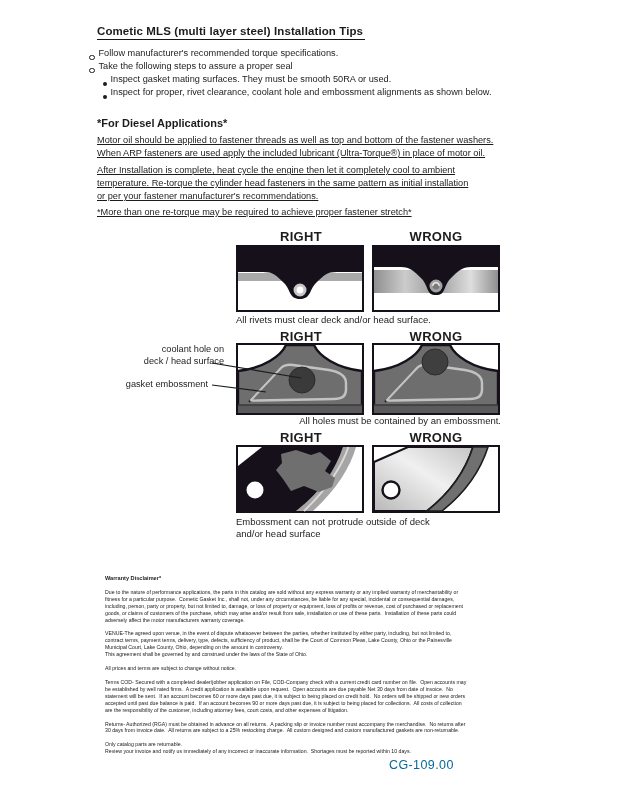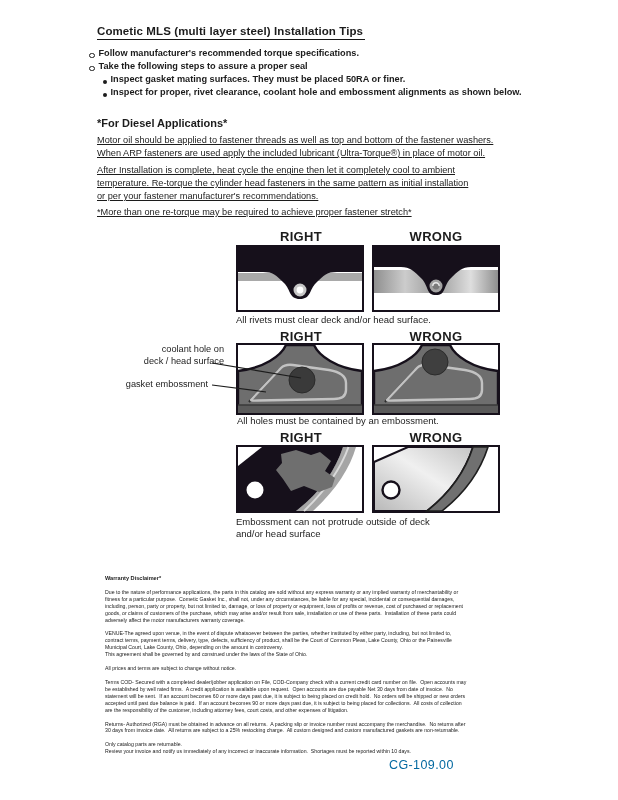--- a/index.html
+++ b/index.html
@@ -8,21 +8,21 @@
     font-family:"Liberation Sans","DejaVu Sans",sans-serif;color:#1c1c1c;
   }
   .abs{position:absolute;}
   .pre{white-space:pre;}
 
   .title{
     left:97px;top:25px;font-size:11.5px;font-weight:bold;letter-spacing:0.1px;
     border-bottom:1.5px solid #161616;padding:0 2px 1.5px 0;
   }
   .bullets{left:89px;top:47px;font-size:9.2px;line-height:13px;}
-  .bullet-row{display:flex;align-items:center;font-weight:bold;}
+  .bullet-row{display:flex;align-items:flex-end;}
   .b-marker{
     width:3.5px;height:3.5px;border:1px solid #1c1c1c;border-radius:50%;
     margin:3.8px 4px 0 0;flex:none;
   }
   .sub{padding-left:14px;}
   .s-marker{
     width:4px;height:4px;background:#1c1c1c;border-radius:50%;
     margin:4px 3.5px 0 0;flex:none;
   }
   .diesel-h{left:97px;top:117px;font-size:11px;font-weight:bold;}
@@ -52,21 +52,21 @@
     <div class="bullet-row">
       <span class="b-marker"></span>
       <span>Follow manufacturer's recommended torque specifications.</span>
     </div>
     <div class="bullet-row">
       <span class="b-marker"></span>
       <span>Take the following steps to assure a proper seal</span>
     </div>
     <div class="bullet-row sub">
       <span class="s-marker"></span>
-      <span>Inspect gasket mating surfaces.  They must be placed 50RA or finer.</span>
+      <span>Inspect gasket mating surfaces.  They must be smooth 50RA or used.</span>
     </div>
     <div class="bullet-row sub">
       <span class="s-marker"></span>
       <span>Inspect for proper, rivet clearance, coolant hole and embossment alignments as shown below.</span>
     </div>
   </div>
 
   <div class="abs diesel-h">*For Diesel Applications*</div>
   <div class="abs body-p pre" style="top:134px;">Motor oil should be applied to fastener threads as well as top and bottom of the fastener washers.
 When ARP fasteners are used apply the included lubricant (Ultra-Torque®) in place of motor oil.</div>
@@ -133,21 +133,21 @@
     <path d="M15,57 L45,25 Q49,21 57,22 L93,27 Q110,30 110,40 L110,47 Q110,56 98,56 L22,57.5 Q15,58 15,57 Z" fill="none" stroke="#c2c2c2" stroke-width="2.4" stroke-linejoin="round"></path>
     <circle cx="63" cy="19" r="13" fill="#3f3f3f" stroke="#2b2b2b" stroke-width="1"></circle>
     <rect x="1" y="1" width="126" height="70" fill="none" stroke="#16101b" stroke-width="2"></rect>
   </svg>
 
   <svg class="abs" style="left:205px;top:350px;pointer-events:none;z-index:3;" width="110" height="50" viewBox="0 0 110 50">
     <line x1="7" y1="13" x2="96" y2="28" stroke="#1c1c1c" stroke-width="1.2"></line>
     <line x1="7" y1="35" x2="61" y2="42" stroke="#1c1c1c" stroke-width="1.2"></line>
   </svg>
 
-  <div class="abs caption" style="left:237px;top:415px;width:264px;text-align:left;">All holes must be contained by an embossment.</div>
+  <div class="abs caption" style="left:237px;top:415px;width:264px;text-align:right;">All holes must be contained by an embossment.</div>
 
   <div class="abs dg-header" style="left:237px;top:430px;">RIGHT</div>
   <div class="abs dg-header" style="left:372px;top:430px;">WRONG</div>
 
   <svg class="abs panel" style="left:236px;top:445px;" width="128" height="68" viewBox="0 0 128 68">
     <rect x="1" y="1" width="126" height="66" fill="#ffffff" stroke="#16101b" stroke-width="2"></rect>
     <path d="M107,2 C100,24 85,47 60,66 L77,66 C100,45 114,23 120,2 Z" fill="#a5a5a5"></path>
     <path d="M112.5,2 C105,23 91,44 68,66" fill="none" stroke="#dadada" stroke-width="2"></path>
     <path d="M26,2 H107 C100,24 85,47 60,66 L2,66 L2,21 Z" fill="#16101b"></path>
     <path d="M45,9 L60,5 L75,10 L84,7 L95,16 L89,26 L99,33 L96,42 L83,47 L68,41 L55,46 L47,34 L40,25 L46,18 Z" fill="#6f6f6f"></path>

